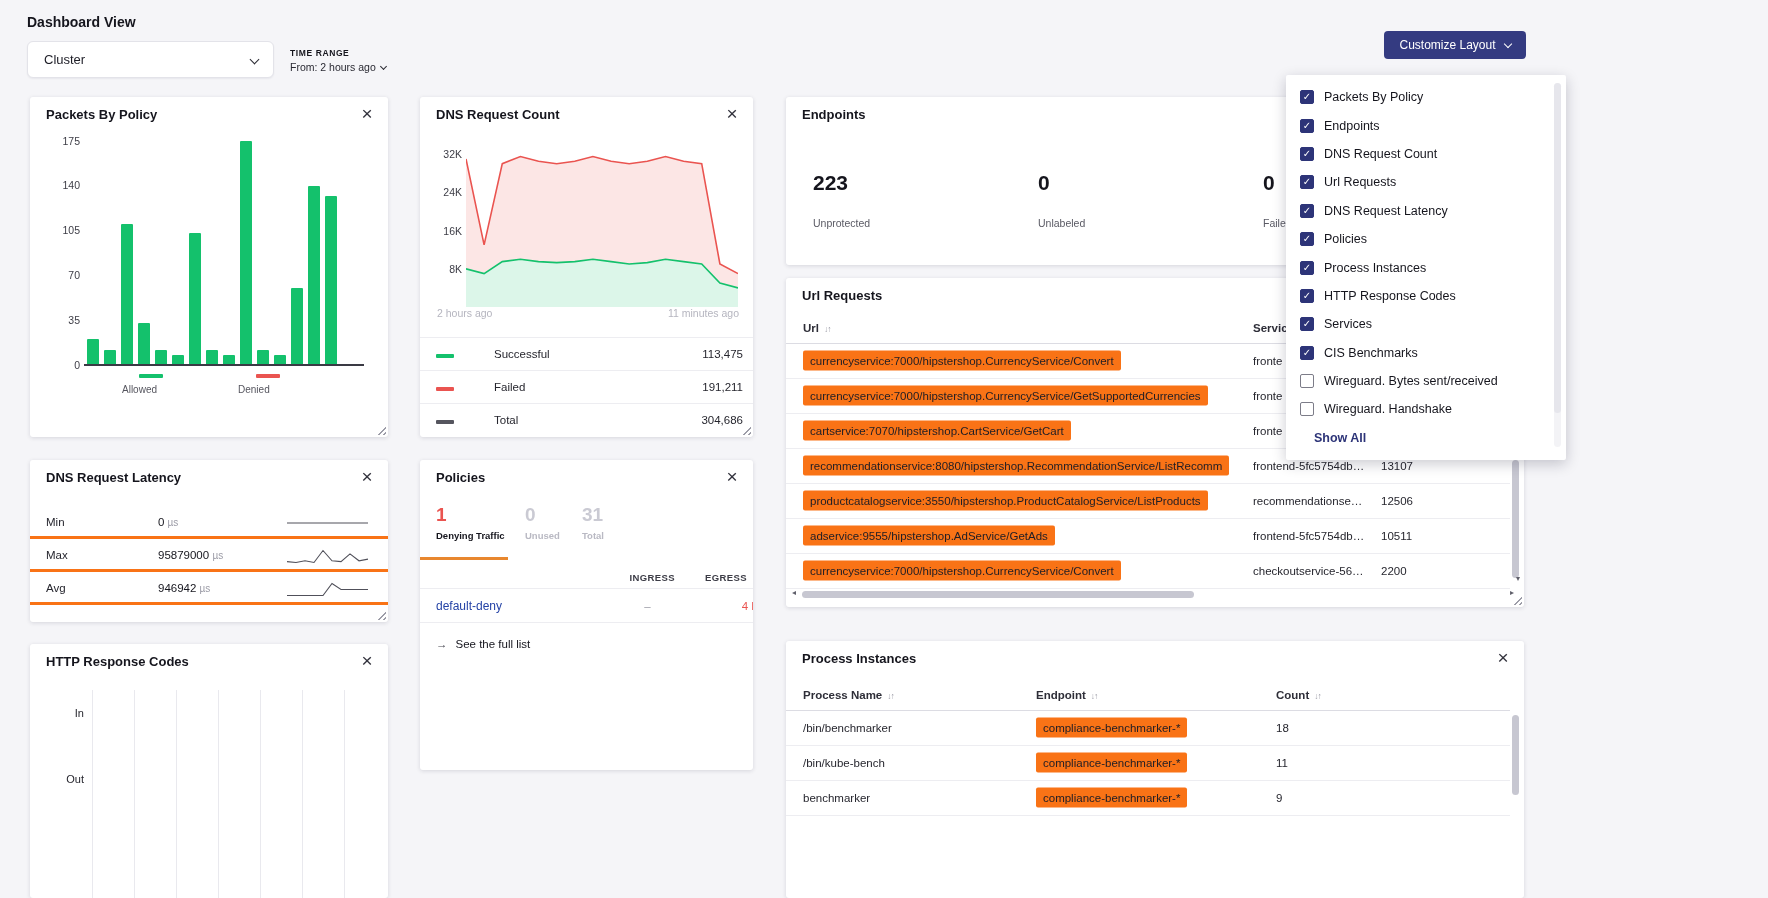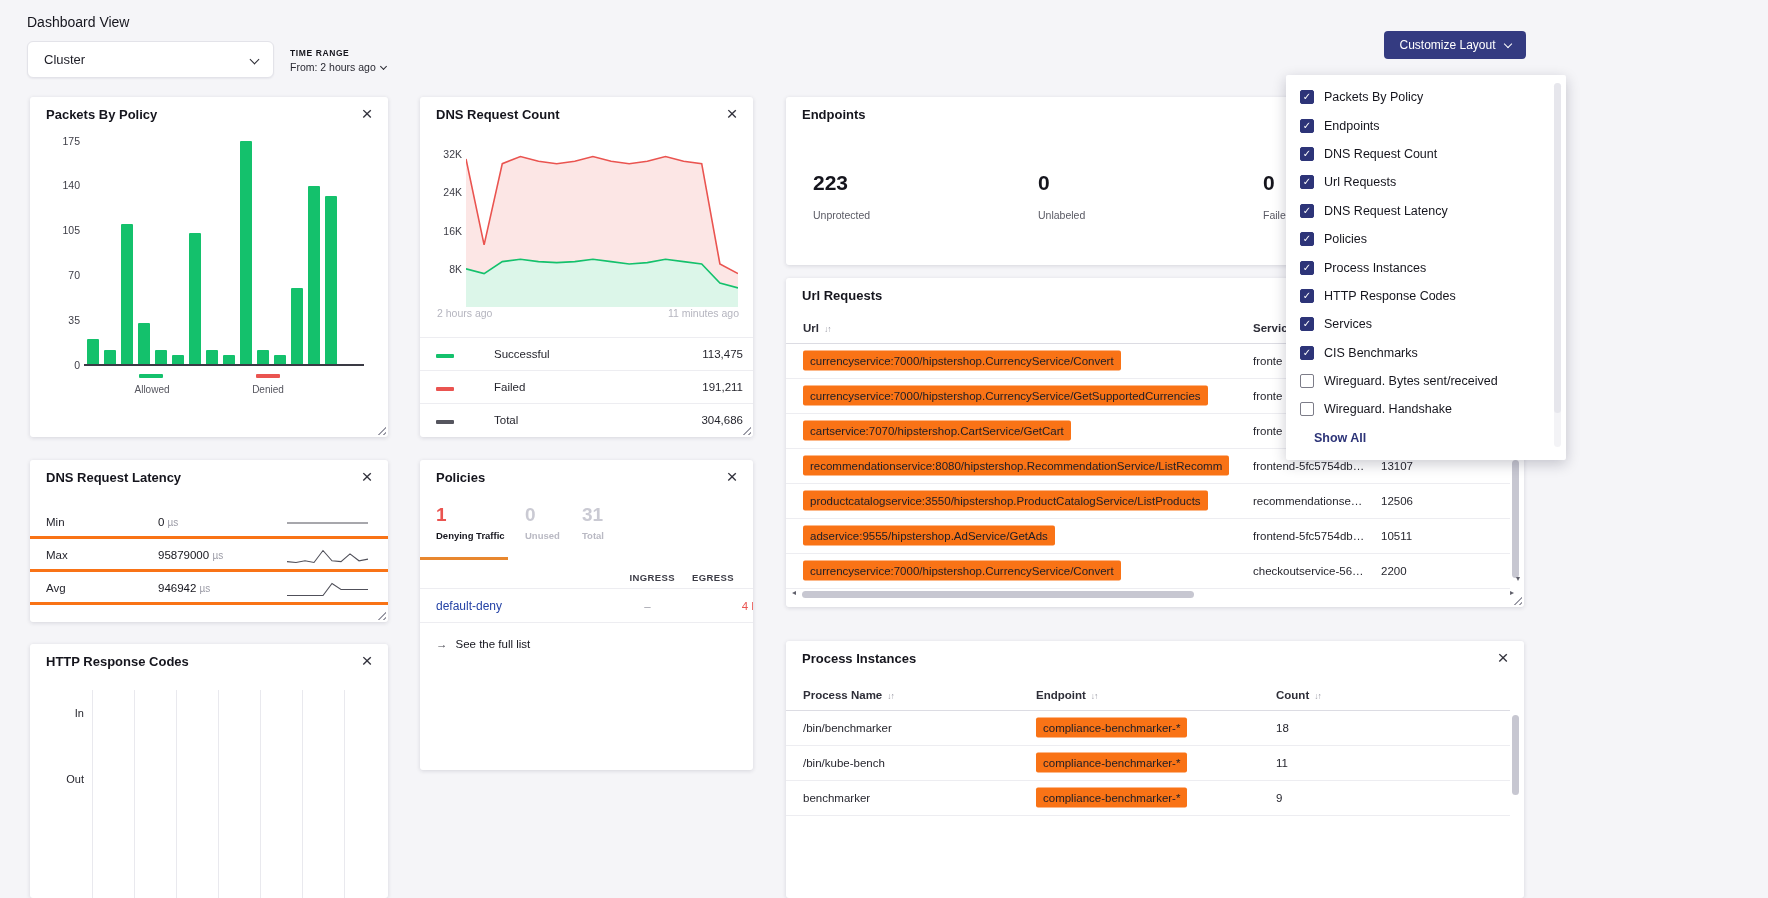--- a/index.html
+++ b/index.html
@@ -3,21 +3,21 @@
 <meta charset="utf-8">
 <style>
   *{margin:0;padding:0;box-sizing:border-box}
   html,body{width:1768px;height:898px;background:#f5f5f8;font-family:"Liberation Sans",sans-serif;color:#1d1d26;overflow:hidden}
   body{position:relative}
   .card{position:absolute;background:#fff;border-radius:3px;box-shadow:0 1px 4px rgba(25,25,55,.14);overflow:hidden}
   .card-title{position:absolute;left:16px;top:10px;font-size:13px;font-weight:bold;color:#15151d}
   .close-btn{position:absolute;right:10px;top:6px;width:22px;height:22px;text-align:center;line-height:22px;font-size:19px;color:#33333d;cursor:pointer}
   .resize-handle{position:absolute;right:2px;bottom:2px;width:9px;height:9px;background:repeating-linear-gradient(135deg,#9d9da8 0 1px,transparent 1px 3.5px);clip-path:polygon(100% 0,100% 100%,0 100%)}
   
-  .page-title{position:absolute;left:27px;top:14px;font-size:14px;font-weight:normal;color:#15151d}
+  .page-title{position:absolute;left:27px;top:14px;font-size:14px;font-weight:bold;color:#15151d}
   .view-select{position:absolute;left:27px;top:41px;width:247px;height:37px;background:#fff;border:1px solid #e3e3e9;border-radius:6px;box-shadow:0 1px 2px rgba(25,25,55,.06);font-size:13px;line-height:35px;padding-left:16px;cursor:pointer}
   .chev{display:inline-block;width:7px;height:7px;border-right:1.8px solid #2a2a33;border-bottom:1.8px solid #2a2a33;transform:rotate(45deg)}
   .chev.small{width:5px;height:5px;border-width:1.4px}
   .view-select .chev{position:absolute;right:15px;top:14px}
   .time-range{position:absolute;left:290px;top:48px}
   .tr-label{font-size:8.5px;font-weight:bold;letter-spacing:.6px;color:#15151d}
   .tr-value{font-size:10.5px;color:#2a2a33;margin-top:3px;cursor:pointer}
   .tr-value .chev{margin-left:5px;vertical-align:2px}
   .customize-btn{position:absolute;left:1384px;top:31px;width:142px;height:28px;background:#343b81;border-radius:4px;color:#fff;font-size:12px;line-height:28px;text-align:center;cursor:pointer}
   .customize-btn .chev{border-color:#fff;width:6px;height:6px;border-width:1.6px;margin-left:9px;vertical-align:2px}
@@ -31,34 +31,34 @@
   .menu-scroll{position:absolute;right:5px;top:8px;width:7px;height:364px;border-radius:3.5px;background:#f3f3f6}
   .menu-scroll-thumb{position:absolute;left:0;top:0;width:7px;height:330px;border-radius:3.5px;background:#e6e6ec}
   
   .ptick{position:absolute;left:0;width:34px;text-align:right;font-size:10.5px;color:#3d3d46}
   .bar{width:12px;background:#14c16c;border-radius:1px 1px 0 0}
   
   .pk-ticks{position:absolute;left:16px;top:0;width:34px;height:100%}
   .pk-bars{position:absolute;left:57px;bottom:72px;width:278px;height:224px;display:flex;align-items:flex-end;gap:5px}
   .pk-axis{position:absolute;left:54px;top:267px;width:280px;height:2px;background:#3a3a44}
   .axis-mark{position:absolute;height:4px;width:24px;top:277px;border-radius:1px}
-  .axis-label{position:absolute;top:287px;font-size:10px;color:#55555e;width:60px;text-align:center}
+  .axis-label{position:absolute;top:287px;font-size:10px;color:#55555e;width:60px;}
   
   .dc-ticks{position:absolute;left:8px;top:0;width:34px;height:100%}
   .dc-svg{position:absolute;left:46px;top:38px}
   .dc-xlabels{position:absolute;left:17px;right:14px;top:210px;font-size:10.5px;color:#b5b5bf;display:flex;justify-content:space-between}
   .lrows{position:absolute;left:0;right:0;top:240px}
   .lrow{position:relative;height:33px;line-height:33px;border-top:1px solid #ededf1;padding-left:16px}
   .dash{display:inline-block;width:18px;height:4px;border-radius:1px;vertical-align:middle}
   .llabel{position:absolute;left:74px;font-size:11.5px;color:#26262e}
   .lvalue{position:absolute;right:10px;font-size:11.5px;color:#26262e}
   
   .ep-stat{position:absolute;top:74px}
   .ep-value{font-size:21px;font-weight:bold;color:#15151d}
-  .ep-label{font-size:10.5px;color:#5a5a64;margin-top:14px}
+  .ep-label{font-size:10.5px;color:#5a5a64;margin-top:22px}
   
   .thead{position:absolute;left:0;right:14px;height:28px;line-height:24px;border-bottom:1px solid #dcdce3;font-size:11.5px;font-weight:bold;color:#2e2e38}
   .sort{font-size:8.5px;color:#9b9ba6;letter-spacing:-1px;margin-left:5px;font-weight:normal}
   .trow{position:relative;height:35px;line-height:35px;border-bottom:1px solid #ededf1;font-size:11.5px;color:#26262e}
   .pill{background:#f97316;border-radius:2px;padding:4px 7px;font-size:11.5px;color:#1d1d26;white-space:nowrap;display:inline-block;line-height:normal}
   .u-rows{position:absolute;left:0;right:14px;top:66px}
   .col-url{position:absolute;left:17px;top:50%;transform:translateY(-50%);max-width:442px;overflow:hidden;white-space:nowrap}
   .col-svc{position:absolute;left:467px;width:118px;white-space:nowrap;overflow:hidden}
   .col-cnt{position:absolute;left:595px}
   .p-rows{position:absolute;left:0;right:14px;top:70px}
@@ -79,21 +79,21 @@
   
   .ptabs{position:absolute;left:0;top:38px;display:flex}
   .ptab{height:62px;padding-top:6px;cursor:pointer}
   .ptab.active{border-bottom:3px solid #e8872e}
   .ptab-val{font-size:19px;font-weight:bold;color:#cacad3}
   .ptab.active .ptab-val{color:#ea5450}
   .ptab-label{font-size:9.5px;font-weight:bold;color:#b9b9c3;margin-top:4px}
   .ptab.active .ptab-label{color:#15151d}
   .pol-headers{position:absolute;left:0;right:0;top:112px;height:16px;font-size:9.5px;font-weight:bold;color:#3c3c46;letter-spacing:.4px}
   .pol-h1{position:absolute;left:200px;width:55px;text-align:right}
-  .pol-h2{position:absolute;left:272px;width:55px;}
+  .pol-h2{position:absolute;left:272px;width:55px;text-align:right}
   .pol-row{position:absolute;left:0;right:0;top:128px;height:35px;line-height:35px;border-top:1px solid #ededf1;border-bottom:1px solid #ededf1}
   .pol-name{position:absolute;left:16px;font-size:12px;color:#2543a6;cursor:pointer}
   .pol-ing{position:absolute;left:200px;width:55px;text-align:center;color:#9b9ba6;font-size:11.5px}
   .pol-egr{position:absolute;left:284px;width:55px;text-align:right;color:#ea5450;font-size:11.5px}
   .see-list{position:absolute;left:16px;top:178px;font-size:11.5px;color:#15151d;cursor:pointer}
   .see-list .arr{margin-right:8px;color:#44444e}
   
   .http-grid{position:absolute;left:62px;top:46px;right:12px;bottom:0;background:repeating-linear-gradient(to right,#e9e9ee 0 1px,transparent 1px 42px)}
   .http-label{position:absolute;left:14px;width:40px;text-align:right;font-size:11px;color:#26262e}
 </style>

